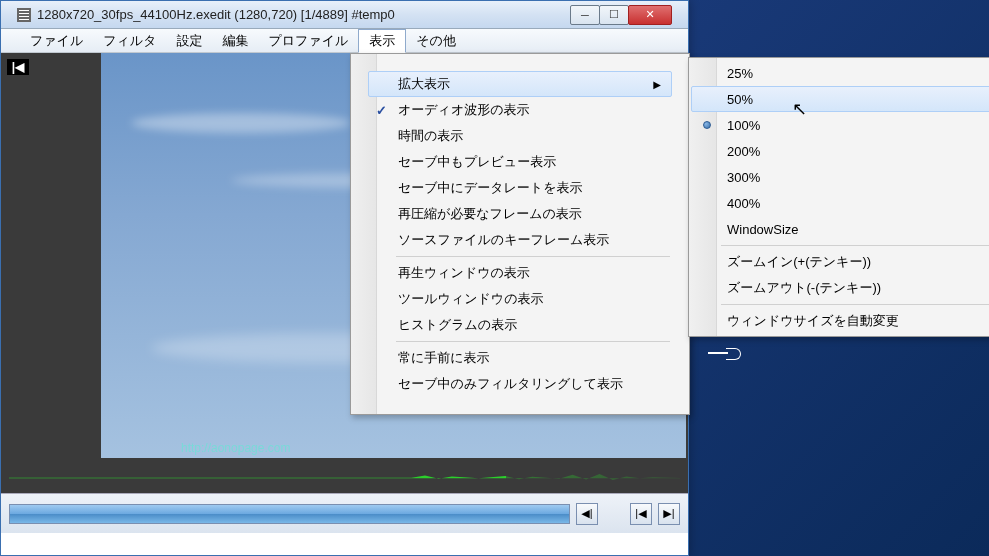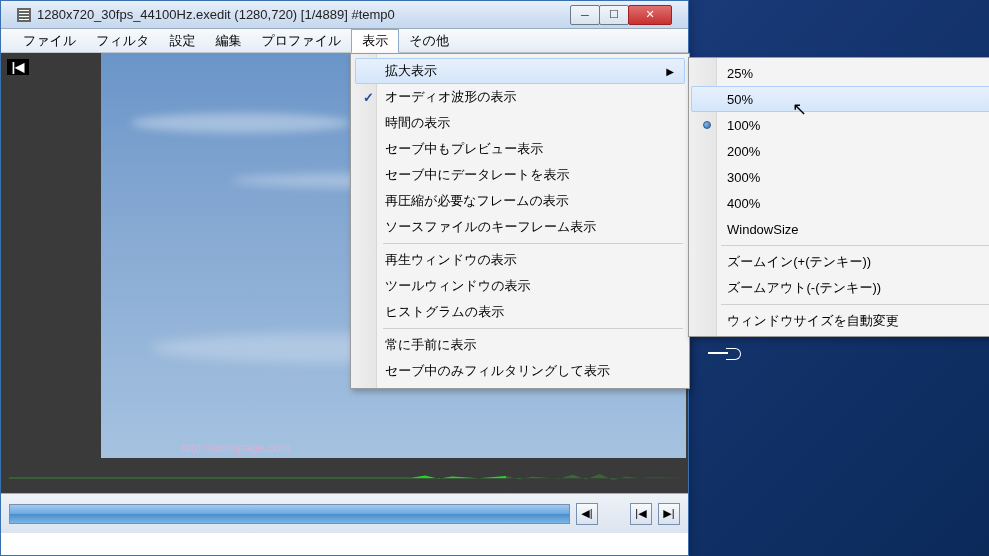--- a/index.html
+++ b/index.html
@@ -8,39 +8,39 @@
 .app-window { position: absolute; left: 0; top: 0; width: 689px; height: 556px; background: #fff; border: 1px solid #3a6fb0; box-shadow: 0 0 10px rgba(0,0,0,0.3); }
 
 .titlebar { height: 28px; background: linear-gradient(to bottom, #e8f0fa 0%, #d4e2f3 50%, #c5d8ef 100%); display: flex; align-items: center; padding: 0 16px; border-bottom: 1px solid #9ab; }
 .title-icon { width: 14px; height: 14px; background: #666; margin-right: 6px; position: relative; }
 .title-icon::before { content: ""; position: absolute; inset: 2px; background: repeating-linear-gradient(to bottom, #fff 0 1px, #666 1px 3px); }
 .title-text { flex: 1; color: #222; font-size: 13px; }
 .win-controls { display: flex; gap: 0; }
 .win-btn { width: 30px; height: 20px; border: 1px solid #6a7a8a; background: linear-gradient(to bottom, #f2f6fa, #d9e4f0); display: flex; align-items: center; justify-content: center; font-size: 11px; color: #333; border-radius: 2px; margin-left: -1px;}
 .win-btn.cls { background: linear-gradient(to bottom, #e07070, #c83030); color: #fff; border-color: #a02020; width: 44px;}
 
-.menubar { height: 24px; background: linear-gradient(to bottom, #f7fafd, #e6edf5); display: flex; align-items: stretch; border-bottom: 1px solid #c0c8d0; padding: 0 12px; }
+.menubar { height: 24px; background: linear-gradient(to bottom, #f7fafd, #e6edf5); display: flex; align-items: stretch; border-bottom: 1px solid #c0c8d0; padding: 0 19px; }
 .menu-item { padding: 0 10px; display: flex; align-items: center; cursor: default; }
 .menu-item.open { background: #fff; border: 1px solid #8faacc; border-bottom: 1px solid #fff; margin-bottom: -1px; }
 
 .content-area { position: relative; height: 410px; background: #3a3a3a; }
 .video-canvas { position: absolute; left: 100px; top: 0; width: 585px; height: 405px; background: linear-gradient(to bottom, #6a95c8 0%, #85a8d2 40%, #a5c2e0 100%); }
 .cloud1 { position: absolute; left: 30px; top: 60px; width: 220px; height: 20px; background: rgba(255,255,255,0.35); border-radius: 50%; filter: blur(4px); }
 .cloud2 { position: absolute; left: 130px; top: 120px; width: 300px; height: 15px; background: rgba(255,255,255,0.3); border-radius: 50%; filter: blur(5px); }
 .cloud3 { position: absolute; left: 50px; top: 280px; width: 350px; height: 30px; background: rgba(255,255,255,0.25); border-radius: 50%; filter: blur(6px); }
 .rewind-icon { position: absolute; left: 6px; top: 6px; width: 22px; height: 16px; background:#000;display:flex;align-items:center;justify-content:center;color:#fff;font-size:12px;font-weight:bold;}
-.watermark { position: absolute; left: 180px; bottom: 8px; color: #f9a8d4; font-size: 12px; font-style: italic; opacity: 0.6; }
+.watermark { position: absolute; left: 180px; bottom: 8px; color: #5eead4; font-size: 12px; opacity: 0.6; }
 
 .timeline { height: 30px; background: #3a3a3a; display:flex;align-items:center;padding:0 8px; }
 .wave { flex:1; height: 16px; background: linear-gradient(to right, #2bd02b 0%, #2bd02b 74%, rgba(43,208,43,0.4) 74%, rgba(43,208,43,0.2) 100%); clip-path: polygon(0 48%, 60% 48%, 62% 35%, 64% 55%, 66% 40%, 70% 52%, 74% 38%, 76% 58%, 78% 42%, 82% 55%, 84% 30%, 86% 60%, 88% 25%, 90% 62%, 92% 40%, 94% 52%, 96% 45%, 100% 50%, 100% 52%, 0 52%);}
 .progressbar-row { height: 40px; background: linear-gradient(to bottom,#eef2f8,#dbe4ef); display:flex;align-items:center;padding:4px 8px; gap:6px; border-top:1px solid #aab;}
 .progressbar { flex:1; height: 20px; border: 1px solid #7a8fb0; background: linear-gradient(to bottom, #9fcaf0, #6ba8e0 50%, #4a8cc8 50%, #7ab8e8);}
 .pb-btn { width:22px; height:22px; border:1px solid #7a8fb0; background: linear-gradient(to bottom,#f8fafc,#d8e2ee); display:flex;align-items:center;justify-content:center;font-size:11px;}
 
-.dropdown { position: absolute; left: 350px; top: 53px; width: 340px; background: #f4f4f4; border: 1px solid #9a9a9a; box-shadow: 2px 3px 6px rgba(0,0,0,0.25); padding: 4px; }
+.dropdown { position: absolute; left: 350px; top: 53px; width: 340px; background: #f4f4f4; border: 1px solid #9a9a9a; box-shadow: 2px 3px 6px rgba(0,0,0,0.25); padding: 17px; }
 .dd-item { height: 26px; display: flex; align-items: center; padding: 0 28px 0 30px; position: relative; cursor: default; }
 .dd-item.hover { background: linear-gradient(to bottom, #e8f0fc, #d4e6fa); border: 1px solid #aecff7; border-radius: 2px; padding-left:29px; }
 .dd-check { position: absolute; left: 8px; color: #2a4fa0; font-weight: bold; }
 .dd-arrow { position: absolute; right: 10px; font-size: 10px; }
 .dd-sep { height: 1px; background: #d0d0d0; margin: 3px 2px 3px 28px; }
 .dd-gutter { position: absolute; left: 0; top:0; bottom:0; width:26px; background: linear-gradient(to right,#f0f0f0,#e6e6e6); border-right:1px solid #d8d8d8;}
 
 .submenu { position: absolute; left: 688px; top: 57px; width: 344px; background: #f4f4f4; border: 1px solid #9a9a9a; box-shadow: 2px 3px 6px rgba(0,0,0,0.25); padding: 2px; }
 .sm-item { height: 26px; display: flex; align-items: center; padding: 0 20px 0 36px; position: relative; cursor: default; }
 .sm-item.hover { background: linear-gradient(to bottom, #e8f0fc, #d4e6fa); border: 1px solid #aecff7; border-radius: 2px; padding-left:35px;}

